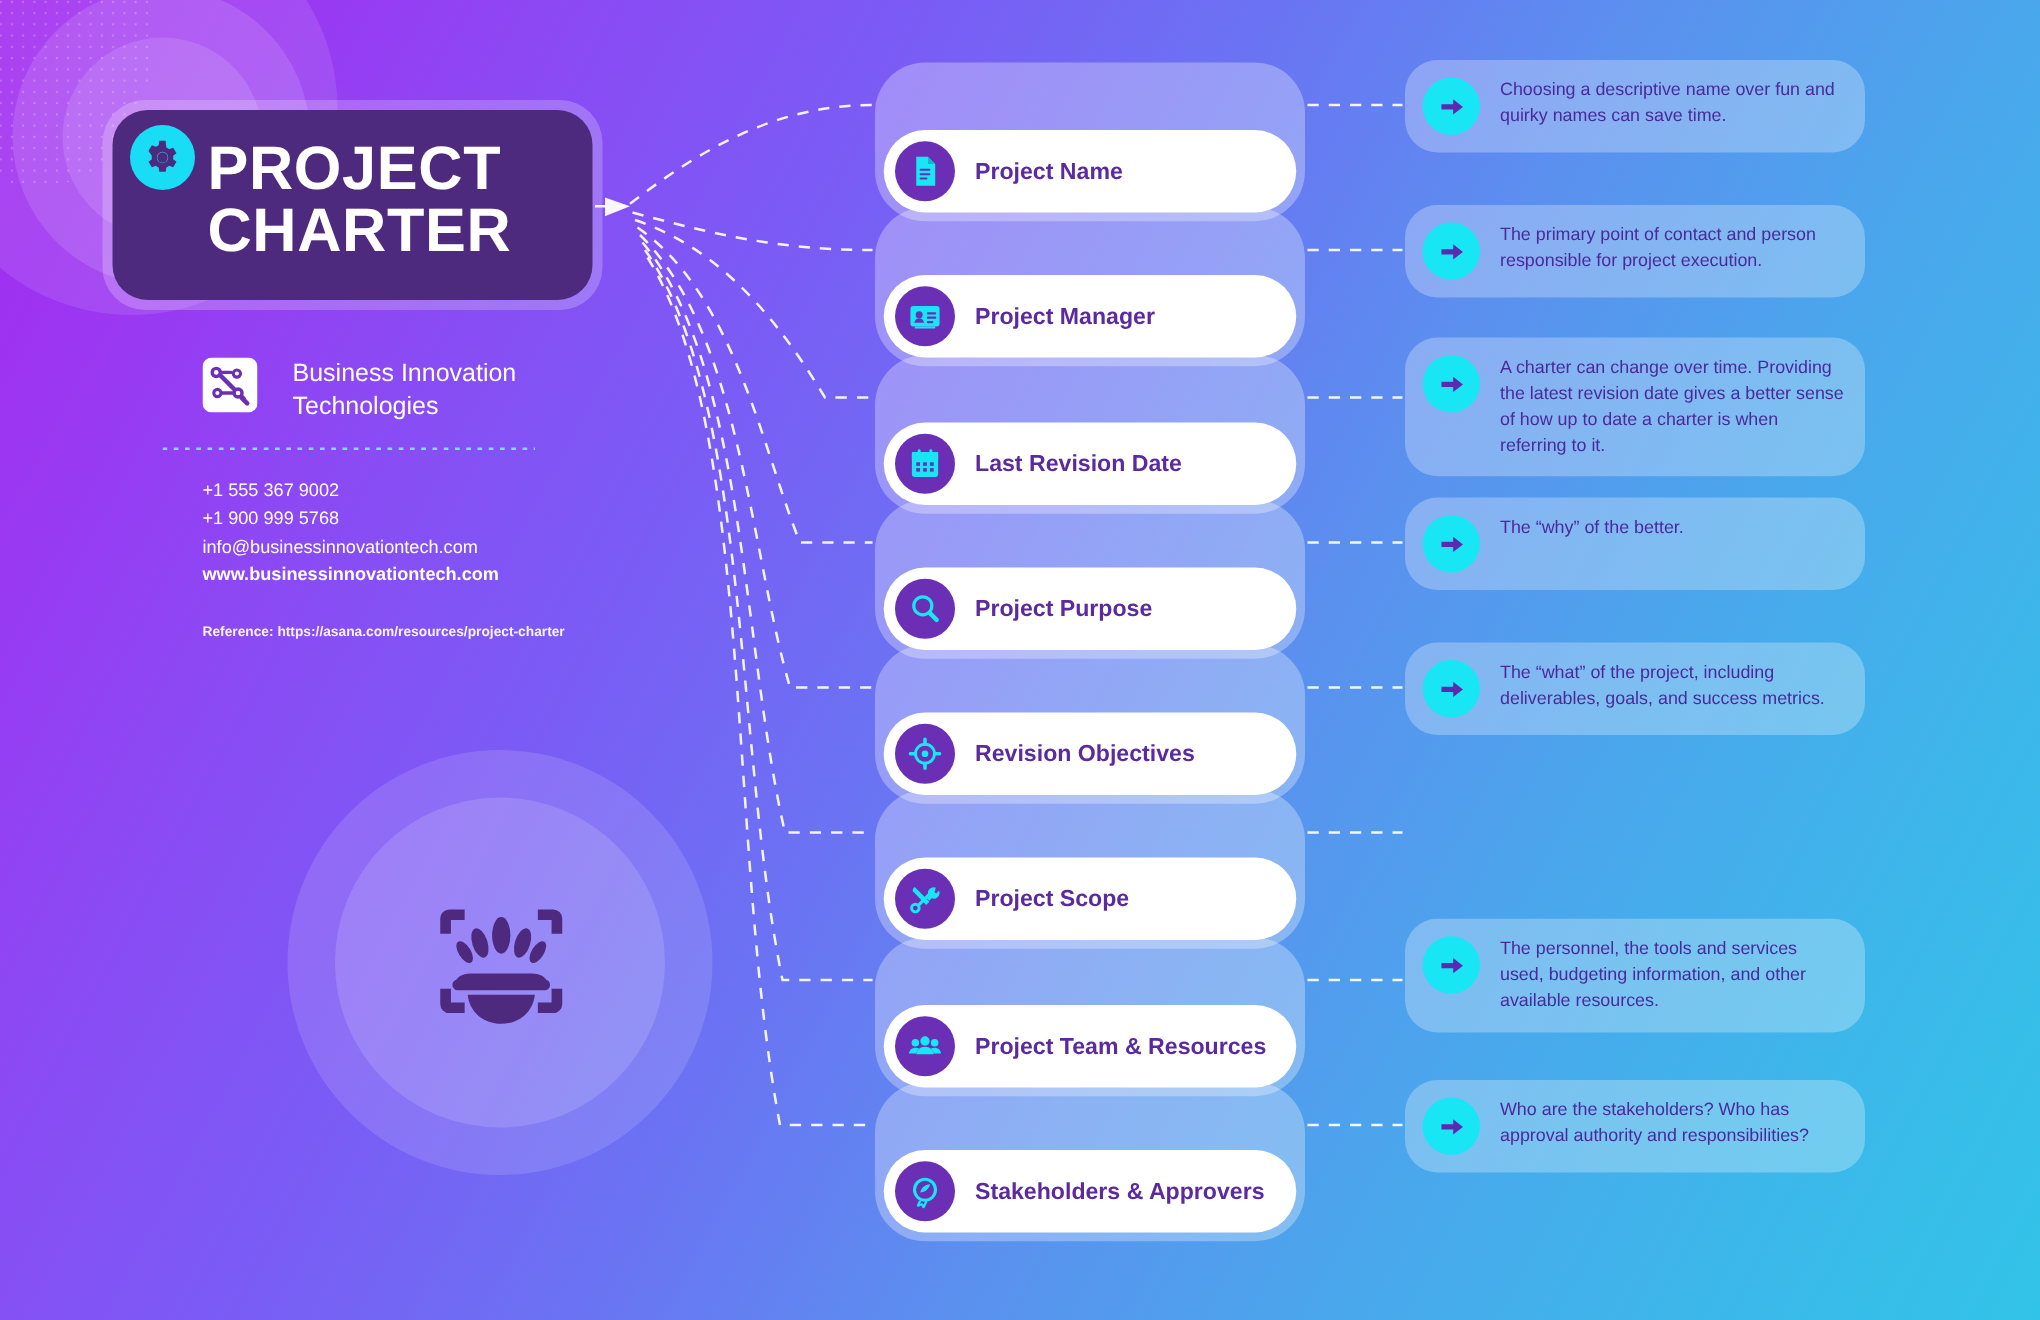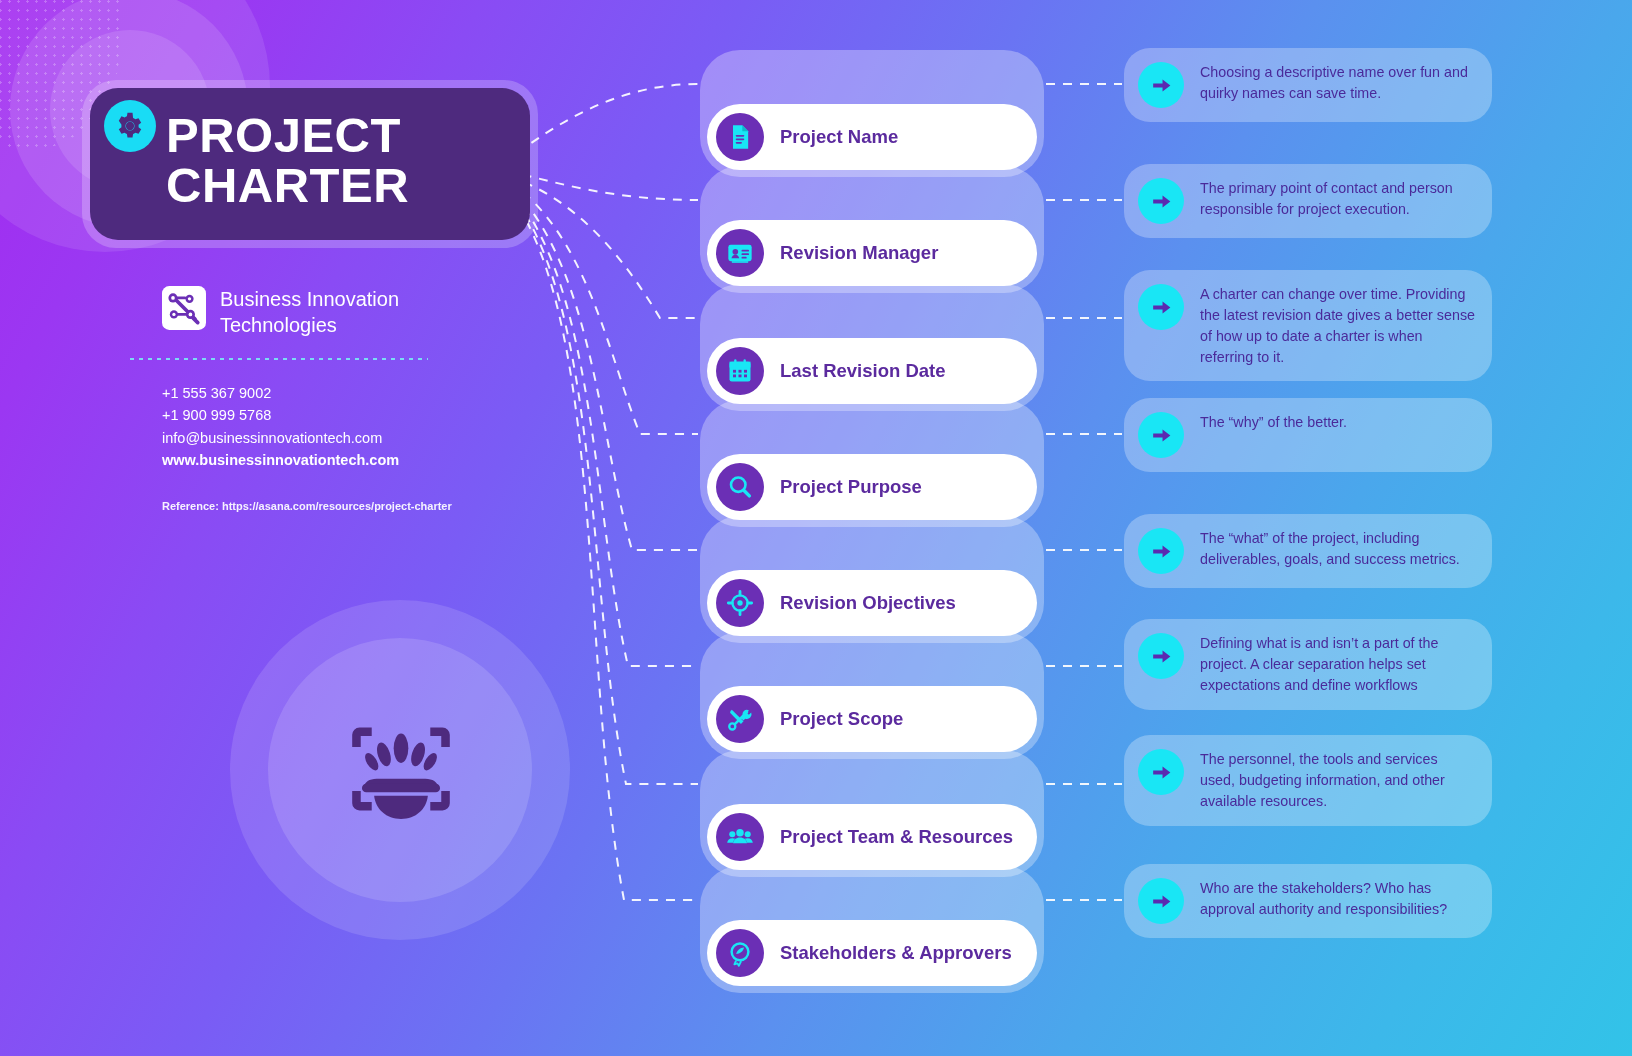--- a/index.html
+++ b/index.html
@@ -37,21 +37,21 @@
     background-size: 9px 9px;
     border-radius: 0 0 60% 45%;
     opacity: .55;
   }
   .deco-b1 { left: 230px; top: 600px; width: 340px; height: 340px; background: rgba(255,255,255,0.13); }
   .deco-b2 { left: 268px; top: 638px; width: 264px; height: 264px; background: rgba(255,255,255,0.14); }
 
   
   .title-wrap {
     position: absolute; left: 82px; top: 80px;
-    width: 456px; height: 168px;
+    width: 400px; height: 168px;
     background: rgba(255,255,255,0.22);
     border-radius: 34px;
     padding: 8px;
   }
   .title-card {
     width: 100%; height: 100%;
     background: #4e2a7e;
     border-radius: 28px;
     position: relative;
     display: flex; align-items: center;
@@ -68,21 +68,21 @@
     font-size: 49px;
     line-height: 1.02;
     font-weight: 700;
     letter-spacing: 0.5px;
     padding-left: 76px;
     padding-bottom: 6px;
   }
   .title-text .l2 { display: block; }
 
   
-  .company { position: absolute; left: 162px; top: 286px; display: flex; align-items: flex-start; gap: 14px; }
+  .company { position: absolute; left: 162px; top: 286px; display: flex; align-items: flex-start; gap: 28px; }
   .company-logo { width: 44px; height: 44px; flex: none; }
   .company-name {
     color: #ffffff; font-size: 20px; line-height: 1.32; font-weight: 400;
     max-width: 200px;
   }
   .divider {
     position: absolute; left: 130px; top: 358px; width: 298px; height: 2px;
     background-image: linear-gradient(to right, rgba(120,245,245,0.85) 0 4px, transparent 4px 9px);
     background-size: 9px 2px;
   }
@@ -263,21 +263,21 @@
         <svg viewBox="0 0 24 24" fill="#19e6f5">
             <rect x="2" y="5" width="20" height="14" rx="2"></rect>
             <circle cx="8" cy="11" r="2.4" fill="#6b2fb5"></circle>
             <path d="M4.6 16.4c.6-2 1.9-3 3.4-3s2.8 1 3.4 3z" fill="#6b2fb5"></path>
             <g stroke="#6b2fb5" stroke-width="1.5" stroke-linecap="round">
               <path d="M14 10h5M14 13h5M14 16h3"></path>
             </g>
             <path d="M5 19h14v1.4H5z" fill="#19e6f5"></path>
           </svg>
       </span>
-      <span class="card-label">Revision Manager</span>
+      <span class="card-label">Project Manager</span>
     </div>
   </div>
 
   <div class="card-shell" style="top:284px">
     <div class="card">
       <span class="card-icon">
         <svg viewBox="0 0 24 24" fill="#19e6f5">
             <rect x="7" y="2" width="2" height="4" rx="1"></rect>
             <rect x="15" y="2" width="2" height="4" rx="1"></rect>
             <rect x="3" y="4" width="18" height="17" rx="2"></rect>
@@ -404,28 +404,20 @@
 
   <div class="desc-shell" style="top:514px">
     <span class="desc-icon">
       <svg viewBox="0 0 24 24" fill="#5b2ab0">
           <path d="M4 10h9V6.2L20.5 12 13 17.8V14H4z"></path>
         </svg>
     </span>
     <span class="desc-text">The “what” of the project, including deliverables, goals, and success metrics.</span>
   </div>
 
-  <div class="desc-shell" style="top:619px">
-    <span class="desc-icon">
-      <svg viewBox="0 0 24 24" fill="#5b2ab0">
-          <path d="M4 10h9V6.2L20.5 12 13 17.8V14H4z"></path>
-        </svg>
-    </span>
-    <span class="desc-text">Defining what is and isn’t a part of the project. A clear separation helps set expectations and define workflows</span>
-  </div>
 
   <div class="desc-shell" style="top:735px">
     <span class="desc-icon">
       <svg viewBox="0 0 24 24" fill="#5b2ab0">
           <path d="M4 10h9V6.2L20.5 12 13 17.8V14H4z"></path>
         </svg>
     </span>
     <span class="desc-text">The personnel, the tools and services used, budgeting information, and other available resources.</span>
   </div>
 

